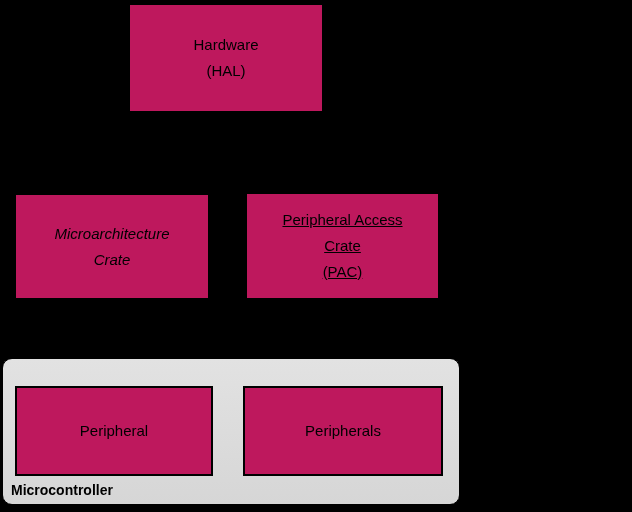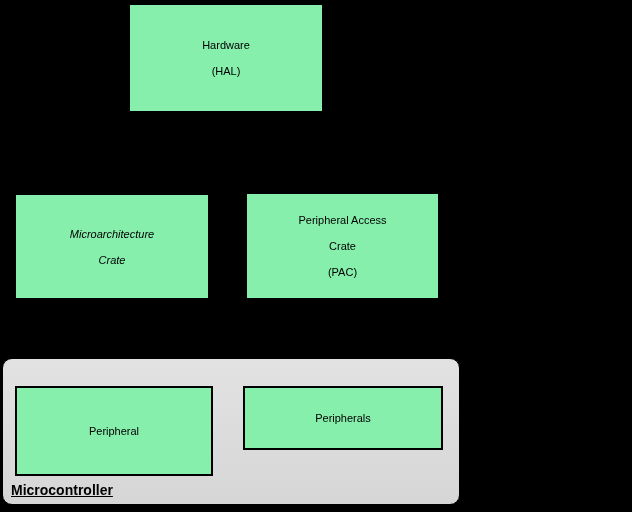--- a/index.html
+++ b/index.html
@@ -13,63 +13,62 @@
     position: relative;
     overflow: hidden;
     font-family: "Liberation Sans", sans-serif;
   }
   .stage {
     position: absolute;
     inset: 0;
   }
   .node {
     position: absolute;
-    background: #86efac;
+    background: #be185d;
     border: 2px solid #000000;
     box-sizing: border-box;
     display: flex;
     flex-direction: column;
     align-items: center;
     justify-content: center;
     text-align: center;
     color: #000000;
-    font-size: 11px;
+    font-size: 15px;
     line-height: 26px;
   }
   .node .line {
     display: block;
     white-space: nowrap;
   }
   #hal-box        { left: 128px; top: 3px;   width: 196px; height: 110px; }
   #microarch-box  { left: 14px;  top: 193px; width: 196px; height: 107px; font-style: italic; }
-  #pac-box        { left: 245px; top: 192px; width: 195px; height: 108px; }
+  #pac-box        { left: 245px; top: 192px; width: 195px; height: 108px; text-decoration: underline; }
   #mcu-container {
     position: absolute;
     left: 2px;
     top: 358px;
     width: 458px;
     height: 147px;
     box-sizing: border-box;
     background: linear-gradient(180deg, #e2e2e2 0%, #d6d6d6 100%);
     border: 1px solid #000000;
     border-radius: 10px;
   }
   #processor-box   { left: 12px;  top: 27px; width: 198px; height: 90px; }
-  #peripherals-box { left: 240px; top: 27px; width: 200px; height: 64px; }
+  #peripherals-box { left: 240px; top: 27px; width: 200px; height: 90px; }
   #mcu-container .node {
     position: absolute;
   }
   .container-label {
     position: absolute;
     left: 8px;
     bottom: 6px;
     font-size: 14px;
     font-weight: bold;
     color: #000000;
-    text-decoration: underline;
   }
 </style>
 </head>
 <body>
 
 <div class="stage">
 
   <div class="node" id="hal-box">
     <span class="line">Hardware</span>
     <span class="line">(HAL)</span>

